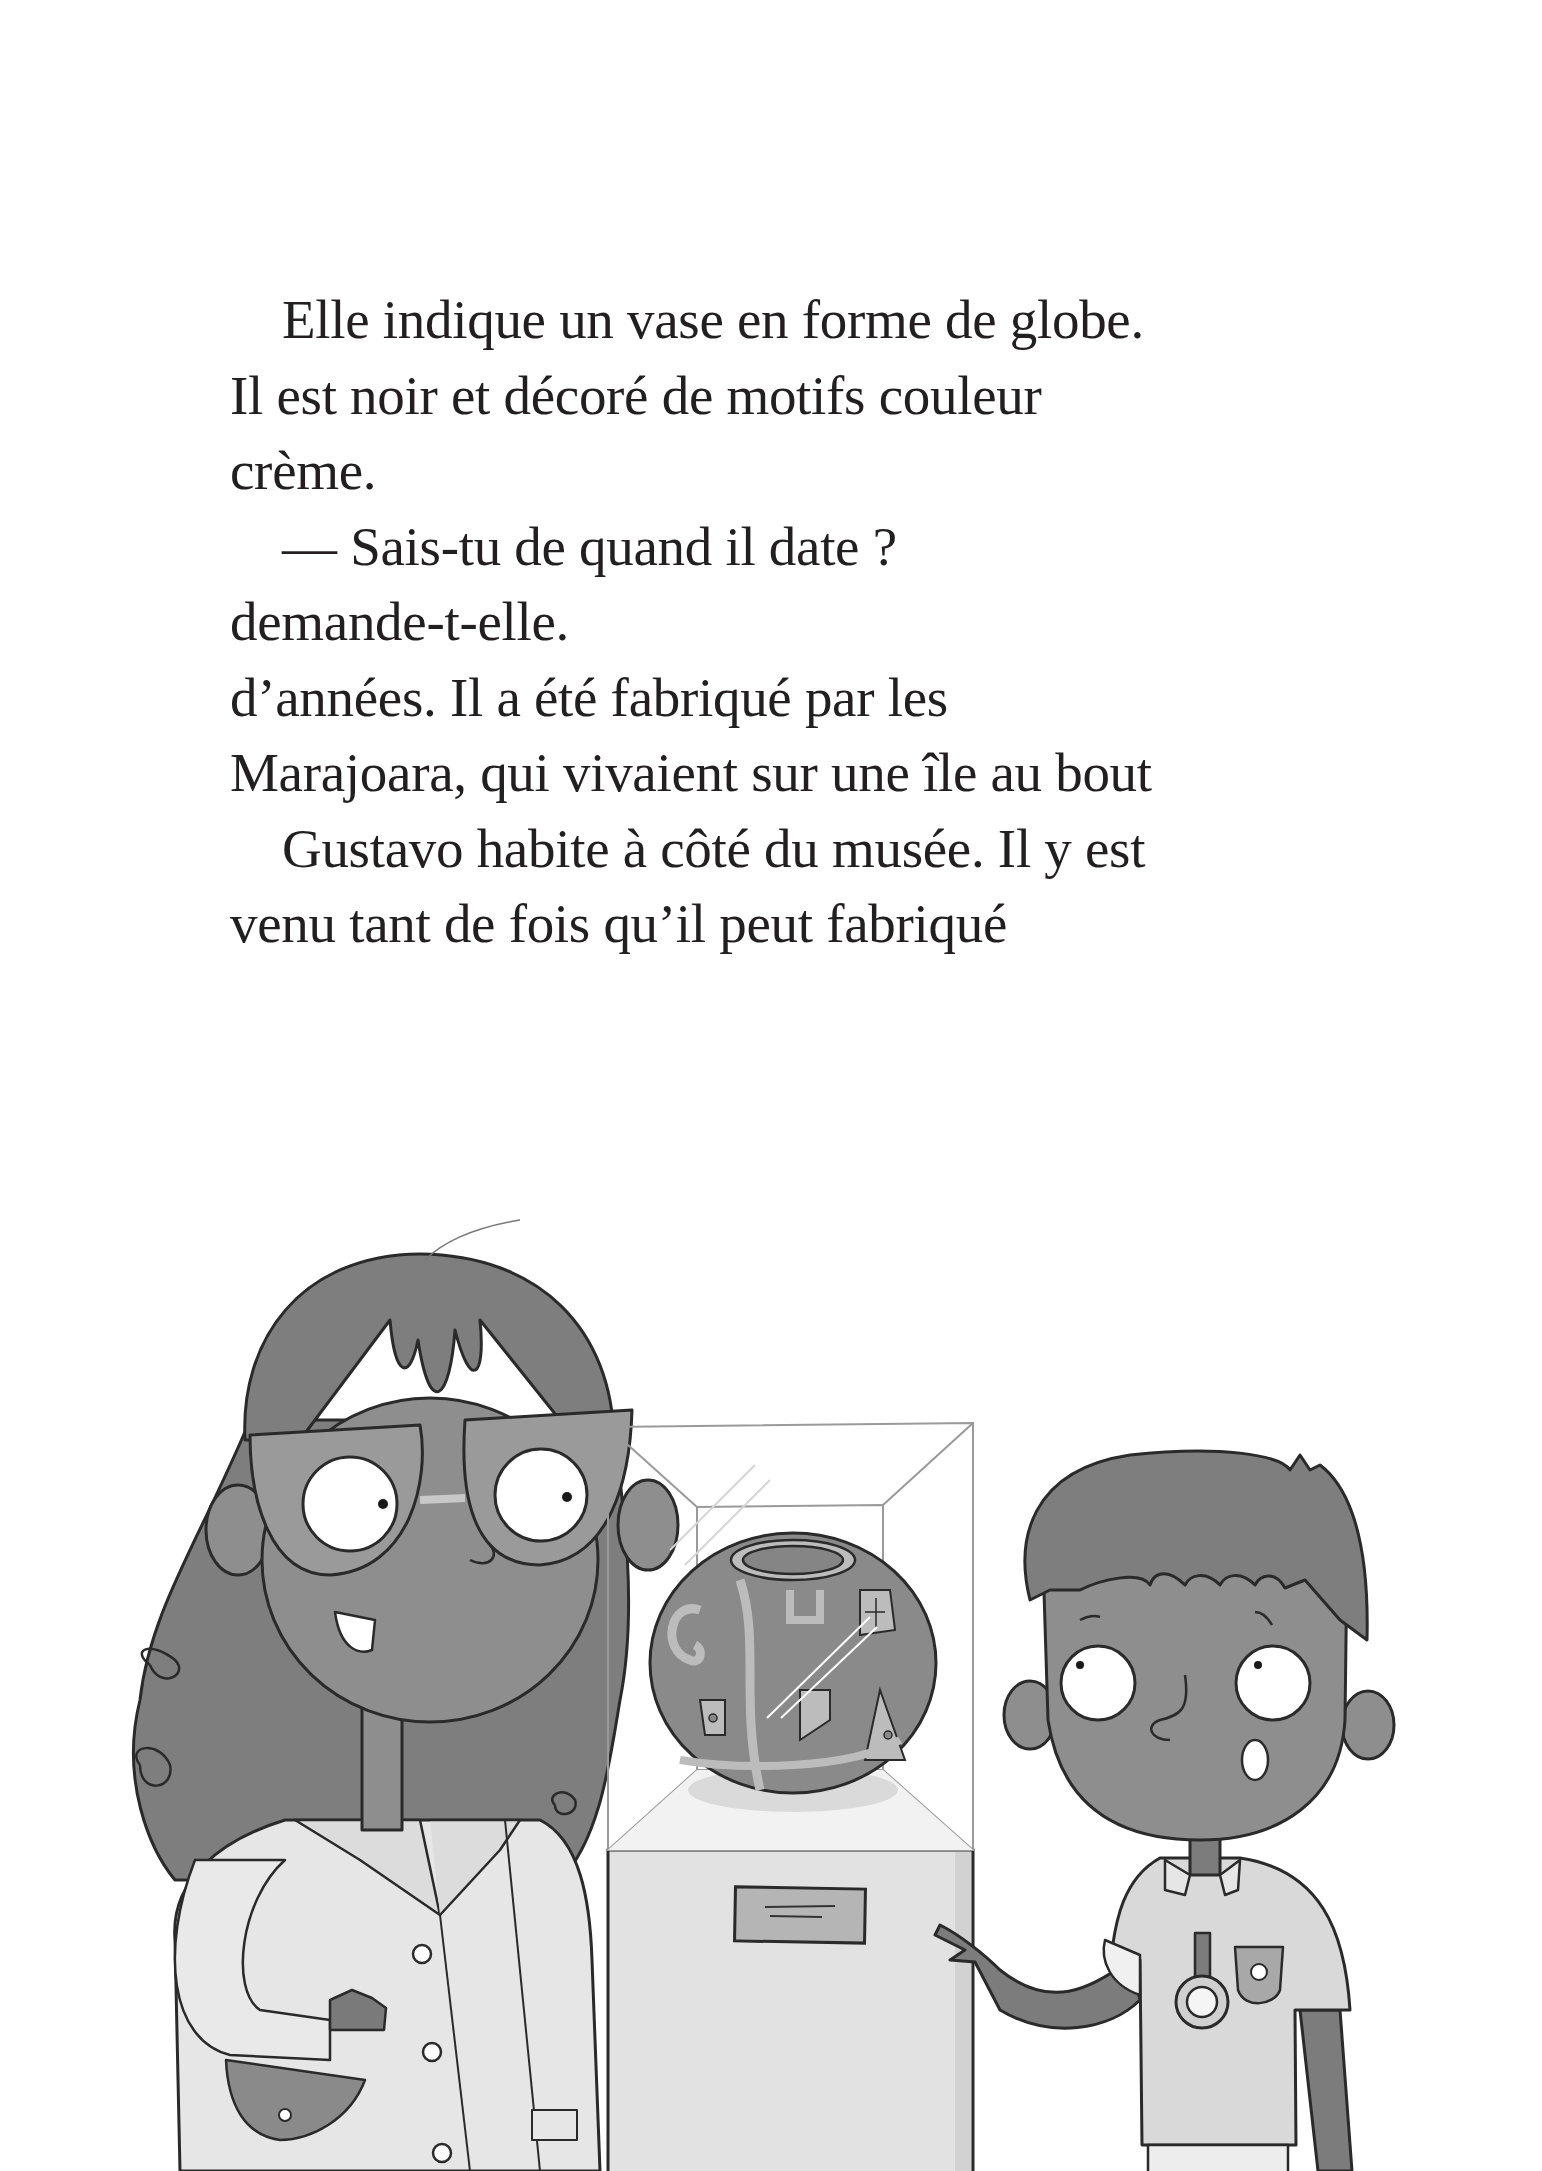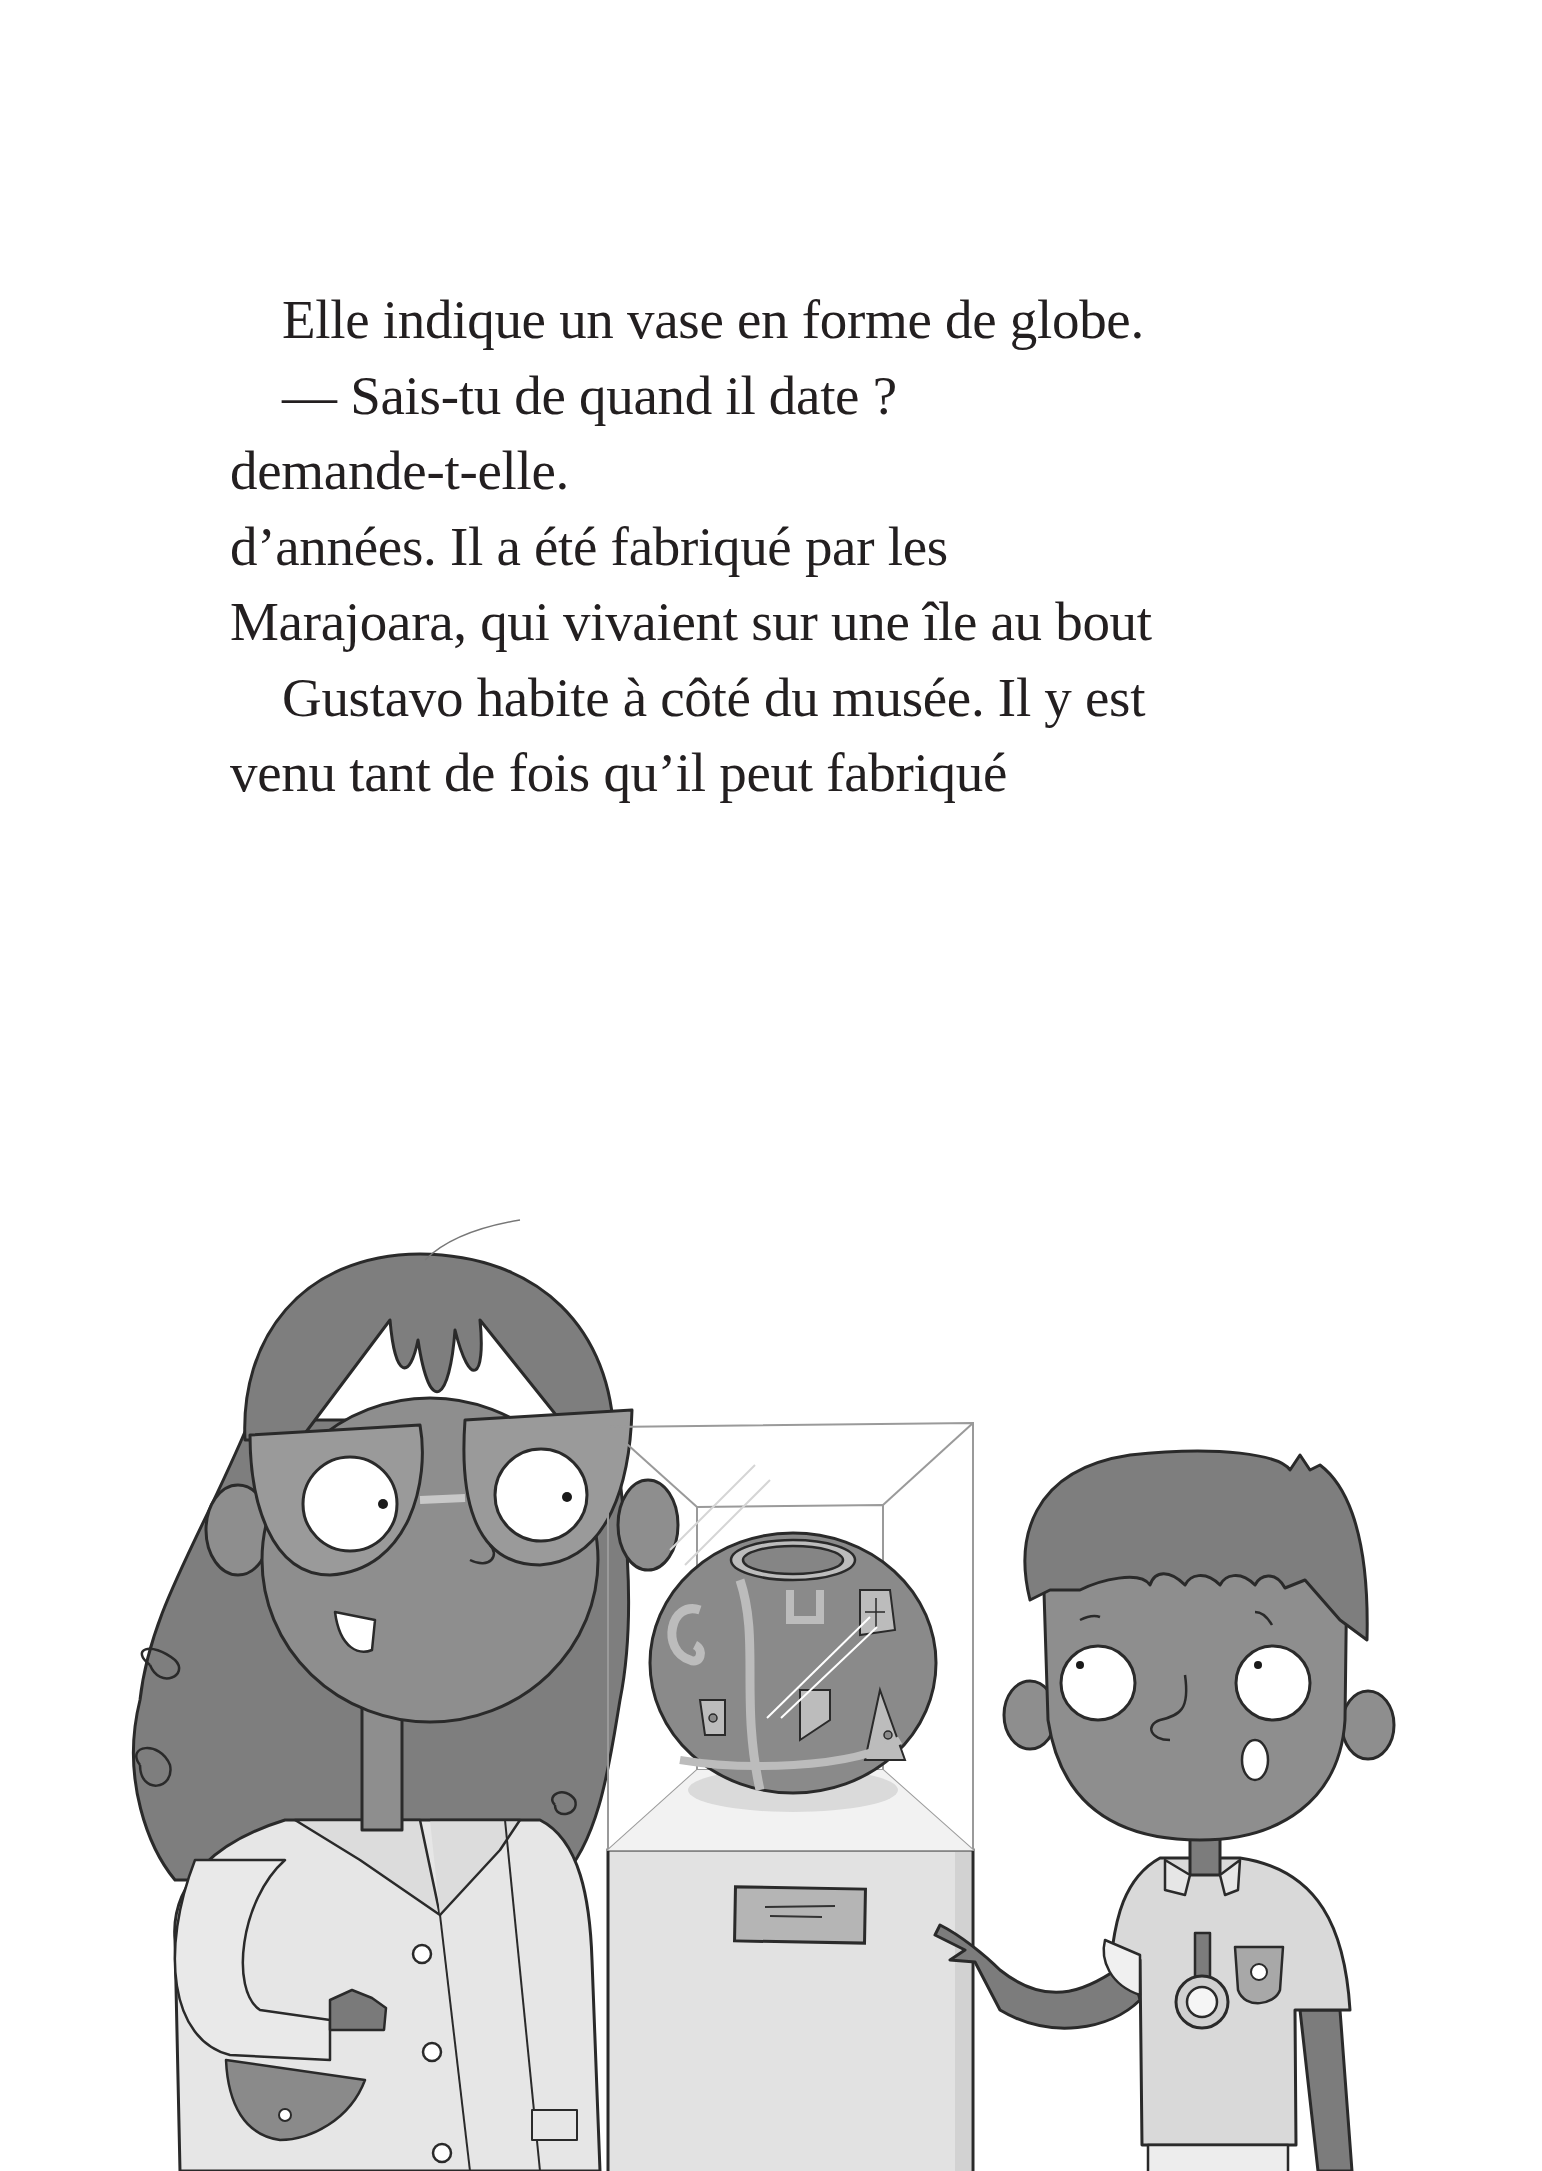--- a/index.html
+++ b/index.html
@@ -16,20 +16,22 @@
   .illustration { position: absolute; left: 0; top: 1200px; width: 1542px; height: 971px; }
   .illustration svg { display: block; }
 </style>
 </head>
 <body>
 
 <div class="page">
 
   <div class="text-block">
     <span class="line indent">Elle indique un vase en forme de globe.</span>
+    <span class="line">Il est noir et décoré de motifs couleur</span>
+    <span class="line">crème.</span>
     <span class="line indent">—  Sais-tu de quand il date ?</span>
     <span class="line">demande-t-elle.</span>
     <span class="line">d’années. Il a été fabriqué par les</span>
     <span class="line">Marajoara, qui vivaient sur une île au bout</span>
     <span class="line indent">Gustavo habite à côté du musée. Il y est</span>
     <span class="line">venu tant de fois qu’il peut fabriqué</span>
   </div>
 
   <div class="illustration">
     <svg width="1542" height="971" viewBox="0 1200 1542 971" xmlns="http://www.w3.org/2000/svg">

